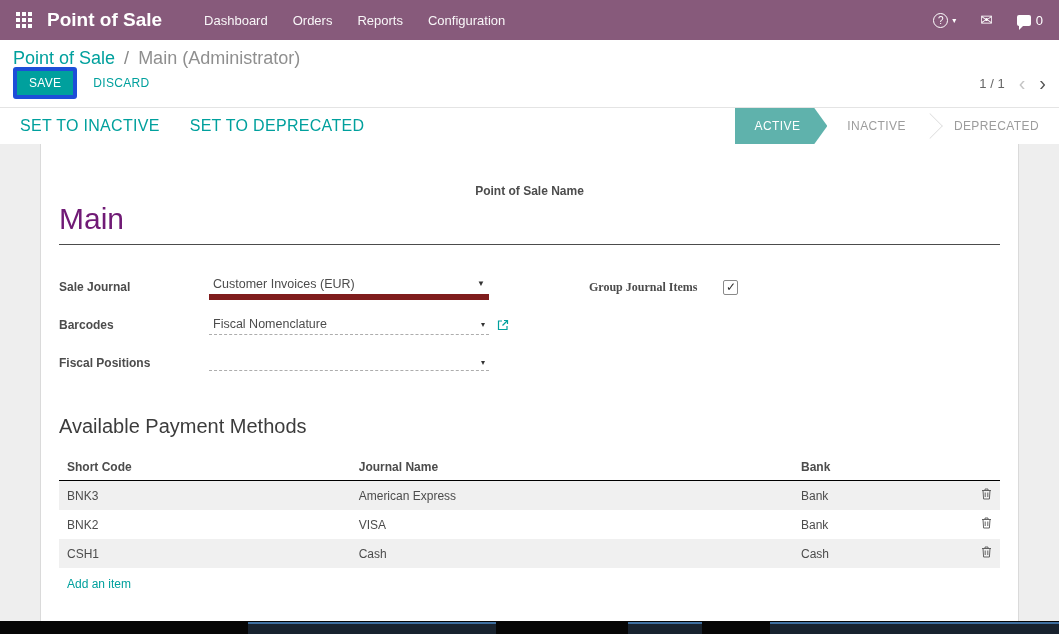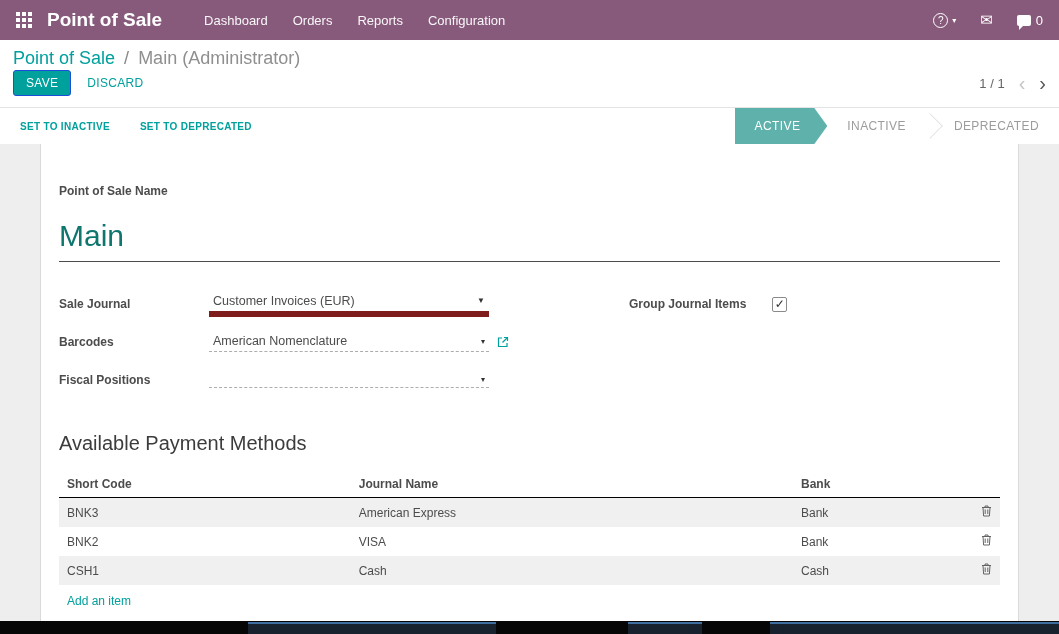--- a/index.html
+++ b/index.html
@@ -23,46 +23,46 @@
   .bubble:after { content:""; position:absolute; bottom:-4px; left:2px; border:3px solid transparent; border-top-color:#fff; border-left-color:#fff; }
   .chat-count { font-size:13px; }
 
   
   .control-panel { background:#fff; padding:8px 13px 10px; }
   .breadcrumb { font-size:18px; }
   .bc-link { color:#00A09D; cursor:pointer; }
   .bc-sep { color:#888; margin:0 4px; }
   .bc-current { color:#8f8f8f; }
   .actions-row { display:flex; align-items:center; height:28px; }
-  .btn-save { background:#00A09D; border:1px solid #1d4ed8; color:#fff; font-size:12px; font-weight:500; letter-spacing:.3px; padding:5px 12px; border-radius:3px; cursor:pointer; font-family:inherit; }
+  .btn-save { background:#00A09D; border:4px solid #1d4ed8; color:#fff; font-size:12px; font-weight:500; letter-spacing:.3px; padding:5px 12px; border-radius:3px; cursor:pointer; font-family:inherit; }
   .btn-discard { background:none; border:none; color:#00A09D; font-size:12px; margin-left:16px; letter-spacing:.3px; cursor:pointer; font-family:inherit; }
   .pager { margin-left:auto; display:flex; align-items:center; gap:14px; color:#666; font-size:13px; }
   .pg-chev { font-size:20px; line-height:1; cursor:pointer; }
   .pg-prev { color:#c4c4c4; }
   .pg-next { color:#555; }
 
   
   .statusbar { background:#fff; border-top:1px solid #e4e4e4; height:37px; display:flex; align-items:stretch; }
   .status-buttons { display:flex; align-items:center; gap:30px; margin-left:20px; }
-  .status-btn { background:none; border:none; color:#00A09D; font-size:10px; letter-spacing:.3px; cursor:pointer; font-family:inherit;font-weight:bold; }
+  .status-btn { background:none; border:none; color:#00A09D; font-size:16px; letter-spacing:.3px; cursor:pointer; font-family:inherit; }
   .stages { margin-left:auto; display:flex; align-items:stretch; }
   .stage { display:flex; align-items:center; font-size:12px; letter-spacing:.4px; }
   .stage.active { background:#5FB2AC; color:#fff; padding:0 27px 0 20px; clip-path:polygon(0 0, calc(100% - 13px) 0, 100% 50%, calc(100% - 13px) 100%, 0 100%); cursor:default; }
   .stage.disabled { color:#9c9c9c; padding:0 20px; cursor:pointer; }
   .stage-chev { width:24px; align-self:center; height:24px; border-top:1px solid #dcdcdc; border-right:1px solid #dcdcdc; transform:rotate(45deg) scale(.75); margin:0 -8px; }
 
   
   .content { height:478px; padding:0 40px; }
   .sheet { background:#fff; border:1px solid #dadada; border-top:none; min-height:520px; padding:40px 18px 20px; }
   .field-label { font-size:12px; font-weight:bold; color:#4c4c4c; }
-  .name-label { display:block; margin-bottom:21px; }
-  .name-value { font-size:30px; color:#0f766e; border-bottom:1px solid #4c4c4c; padding-bottom:8px; width:100%; cursor:text; }
+  .name-label { display:block; margin-bottom:4px;text-align:center; }
+  .name-value { font-size:30px; color:#701a75; border-bottom:1px solid #4c4c4c; padding-bottom:8px; width:100%; cursor:text; }
   .form-grid { display:flex; margin-top:30px; }
   .col-left { width:450px; }
-  .col-right { margin-left:120px; }
+  .col-right { margin-left:80px;font-family:Liberation Serif, serif; }
   .field-row { display:flex; align-items:center; margin-bottom:14px; height:24px; }
   .field-row .field-label { width:150px; flex:none; }
   .value { width:280px; display:flex; justify-content:space-between; align-items:center; font-size:12.5px; color:#4c4c4c; padding:2px 4px 3px; cursor:pointer; }
   .value.select { border-bottom:6px solid #7f1d1d; }
   .value.m2o { border-bottom:1px dashed #adadad; }
   .caret { font-size:8px; color:#333; }
   .ext-link { margin-left:8px; display:flex; cursor:pointer; }
   .col-right .field-label { width:auto; margin-right:26px; }
   .checkbox { width:15px; height:15px; border:1px solid #8a8a8a; border-radius:2px; background:#fff; display:flex; align-items:center; justify-content:center; font-size:12px; color:#333; cursor:pointer; }
 
@@ -163,21 +163,21 @@
             <span class="field-label">Sale Journal</span>
             <div class="value select">
               <span>Customer Invoices (EUR)</span>
               <span class="caret">▼</span>
             </div>
           </div>
 
           <div class="field-row">
             <span class="field-label">Barcodes</span>
             <div class="value m2o">
-              <span>American Nomenclature</span>
+              <span>Fiscal Nomenclature</span>
               <span class="caret">▾</span>
             </div>
             <span class="ext-link">
               <svg width="12" height="12" viewBox="0 0 12 12">
                   <path d="M5 2H1.5v8.5H10V7" fill="none" stroke="#00A09D" stroke-width="1.2"></path>
                   <path d="M7 1.5h3.5V5" fill="none" stroke="#00A09D" stroke-width="1.2"></path>
                   <path d="M10.5 1.5L5.5 6.5" stroke="#00A09D" stroke-width="1.2"></path>
                 </svg>
             </span>
           </div>

